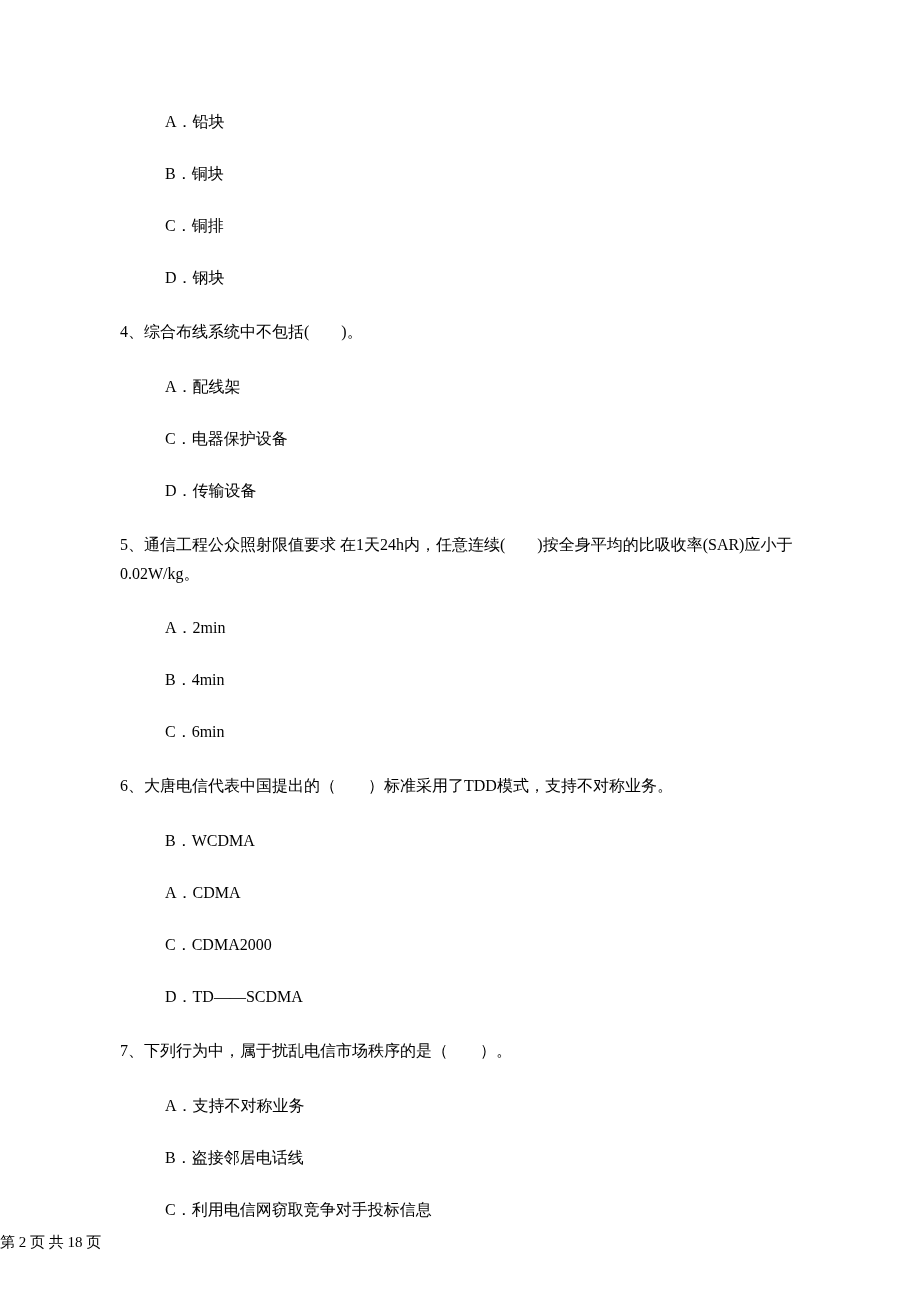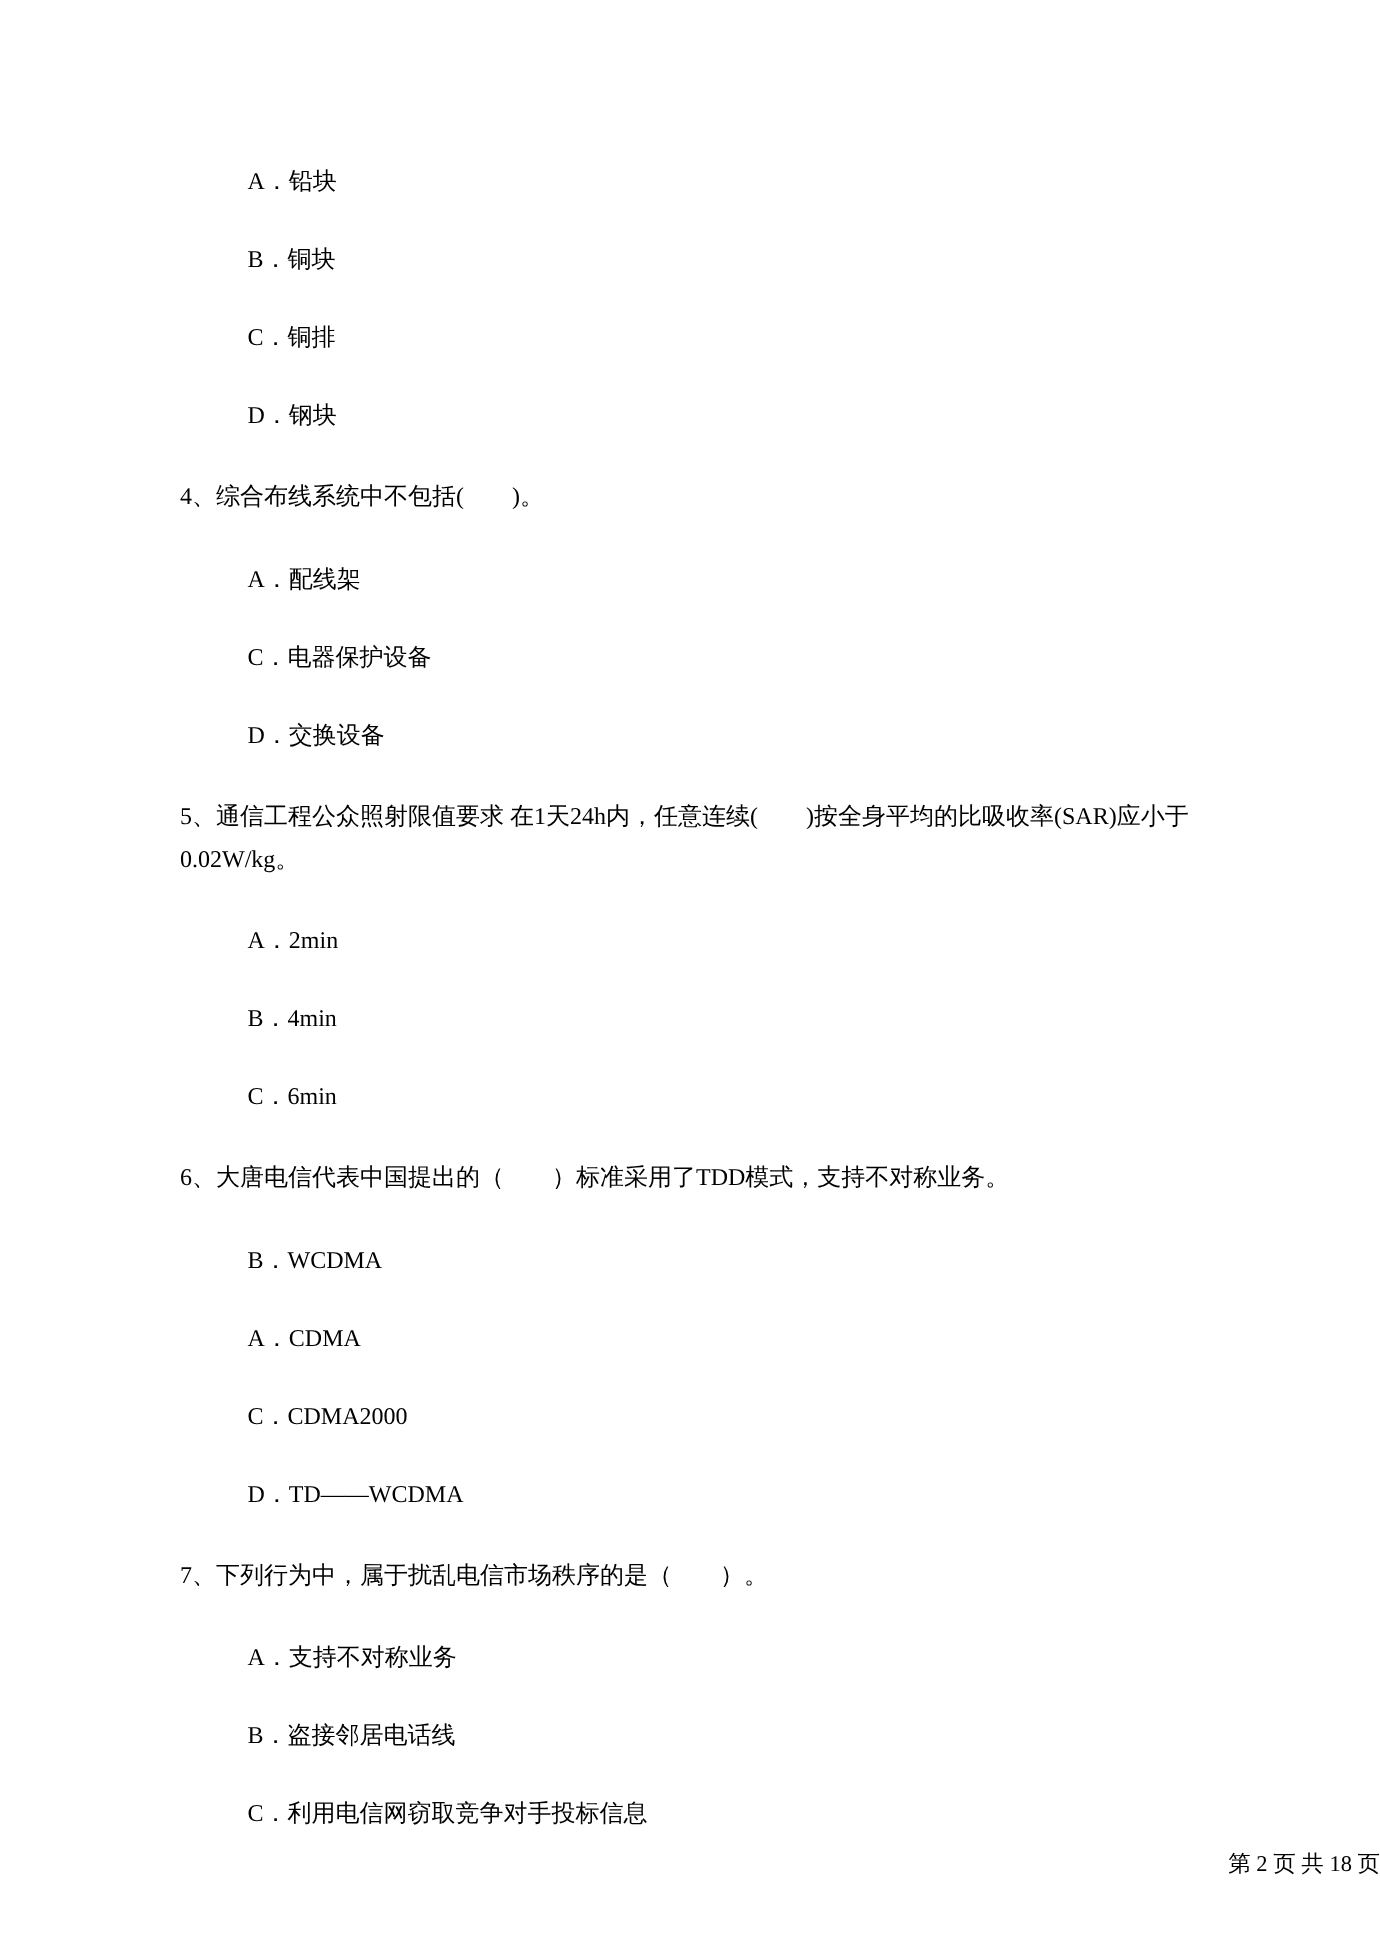--- a/index.html
+++ b/index.html
@@ -26,50 +26,49 @@
     }
     .question {
       margin-bottom: 28px;
       line-height: 1.8;
     }
     .page-footer {
       position: absolute;
       bottom: 50px;
       left: 0;
       right: 0;
-      text-align: right;
+      text-align: left;
       font-size: 15px;
-      padding-left: 28px;
     }
   </style>
 </head>
 <body>
 
 <div class="page-content">
 
   <div class="option">A．铅块</div>
   <div class="option">B．铜块</div>
   <div class="option">C．铜排</div>
   <div class="option">D．钢块</div>
 
   <div class="question">4、综合布线系统中不包括(　　)。</div>
   <div class="option">A．配线架</div>
   <div class="option">C．电器保护设备</div>
-  <div class="option">D．交换设备</div>
+  <div class="option">D．传输设备</div>
 
   <div class="question">5、通信工程公众照射限值要求 在1天24h内，任意连续(　　)按全身平均的比吸收率(SAR)应小于0.02W/kg。</div>
   <div class="option">A．2min</div>
   <div class="option">B．4min</div>
   <div class="option">C．6min</div>
 
   <div class="question">6、大唐电信代表中国提出的（　　）标准采用了TDD模式，支持不对称业务。</div>
   <div class="option">B．WCDMA</div>
   <div class="option">A．CDMA</div>
   <div class="option">C．CDMA2000</div>
-  <div class="option">D．TD——WCDMA</div>
+  <div class="option">D．TD——SCDMA</div>
 
   <div class="question">7、下列行为中，属于扰乱电信市场秩序的是（　　）。</div>
   <div class="option">A．支持不对称业务</div>
   <div class="option">B．盗接邻居电话线</div>
   <div class="option">C．利用电信网窃取竞争对手投标信息</div>
 
 </div>
 
 <div class="page-footer">第 2 页 共 18 页</div>
 

